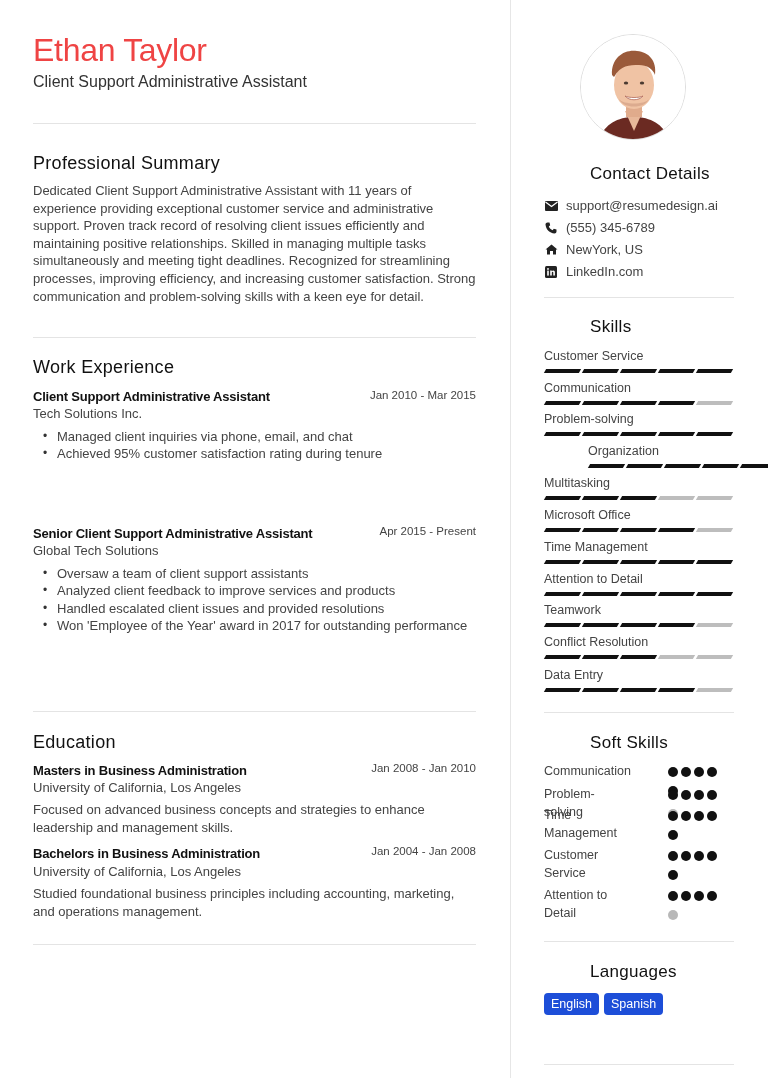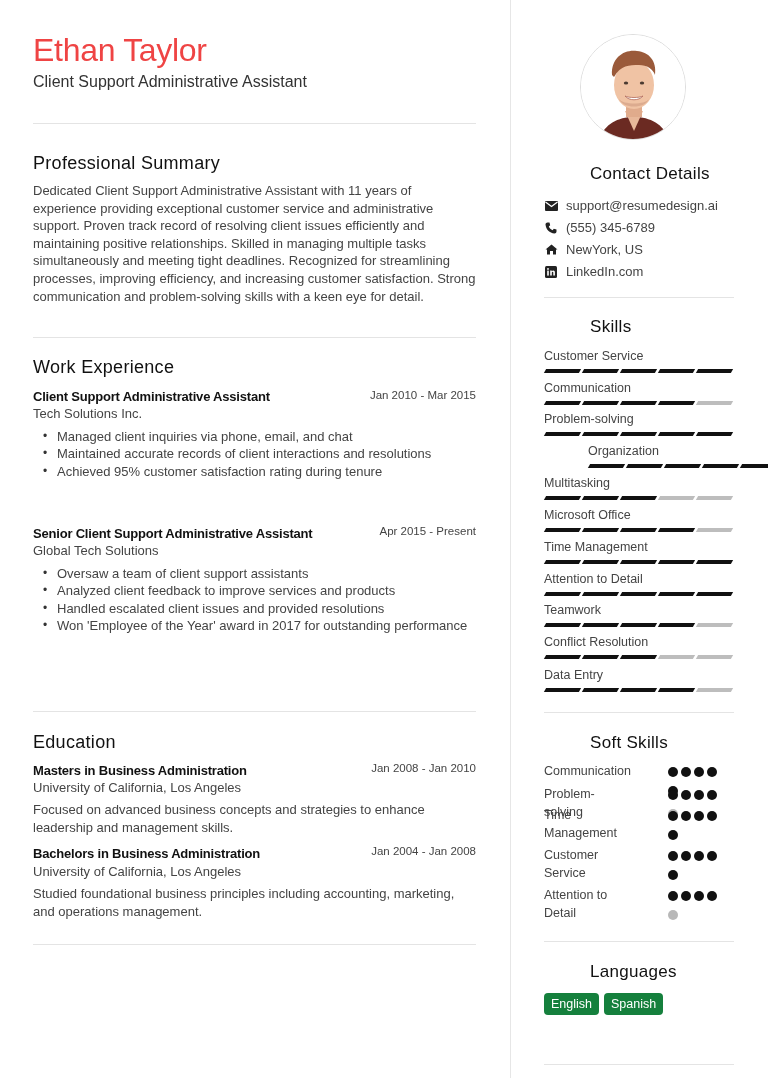--- a/index.html
+++ b/index.html
@@ -37,21 +37,21 @@
   .bar { width: 35px; height: 4px; background: #111; transform: skewX(-30deg); }
   .bar.off { background: #bdbdbd; }
 
   .soft { position: absolute; left: 0; width: 190px; }
   .soft-name { position: absolute; left: 0; width: 100px; font-size: 12.5px; color: #444; line-height: 17.5px; }
   .dots { position: absolute; left: 124px; width: 56px; display: flex; flex-wrap: wrap; row-gap: 9px; column-gap: 3px; }
   .dot { width: 10px; height: 10px; border-radius: 50%; background: #111; }
   .dot.off { background: #b8b8b8; }
 
   .langs { position: absolute; left: 0; display: flex; gap: 5px; }
-  .lang { background: #15803d; color: #fff; font-size: 12.5px; padding: 3px 7px; border-radius: 4px; line-height: 16px; }
+  .lang { background: #1d4ed8; color: #fff; font-size: 12.5px; padding: 3px 7px; border-radius: 4px; line-height: 16px; }
 </style>
 </head>
 <body>
 
 <div class="sidebar-line"></div>
 
 <div class="main">
   <div class="name">Ethan Taylor</div>
   <div class="title">Client Support Administrative Assistant</div>
   <div class="hr" style="top:123px; width:443px;"></div>
@@ -61,21 +61,20 @@
   <div class="hr" style="top:337px; width:443px;"></div>
 
   <div class="sec-title" style="top:357px;">Work Experience</div>
 
   <div>
     <div class="job-title" style="top:389px;">Client Support Administrative Assistant</div>
     <div class="job-date" style="top:389px;">Jan 2010 - Mar 2015</div>
     <div class="job-company" style="top:406px;">Tech Solutions Inc.</div>
     <ul class="bullets" style="top:428px;">
       <li>Managed client inquiries via phone, email, and chat</li>
-      <li>Maintained accurate records of client interactions and resolutions</li>
       <li>Achieved 95% customer satisfaction rating during tenure</li>
     </ul>
   </div>
 
   <div>
     <div class="job-title" style="top:526px;">Senior Client Support Administrative Assistant</div>
     <div class="job-date" style="top:525px;">Apr 2015 - Present</div>
     <div class="job-company" style="top:543px;">Global Tech Solutions</div>
     <ul class="bullets" style="top:565px;">
       <li>Oversaw a team of client support assistants</li>

